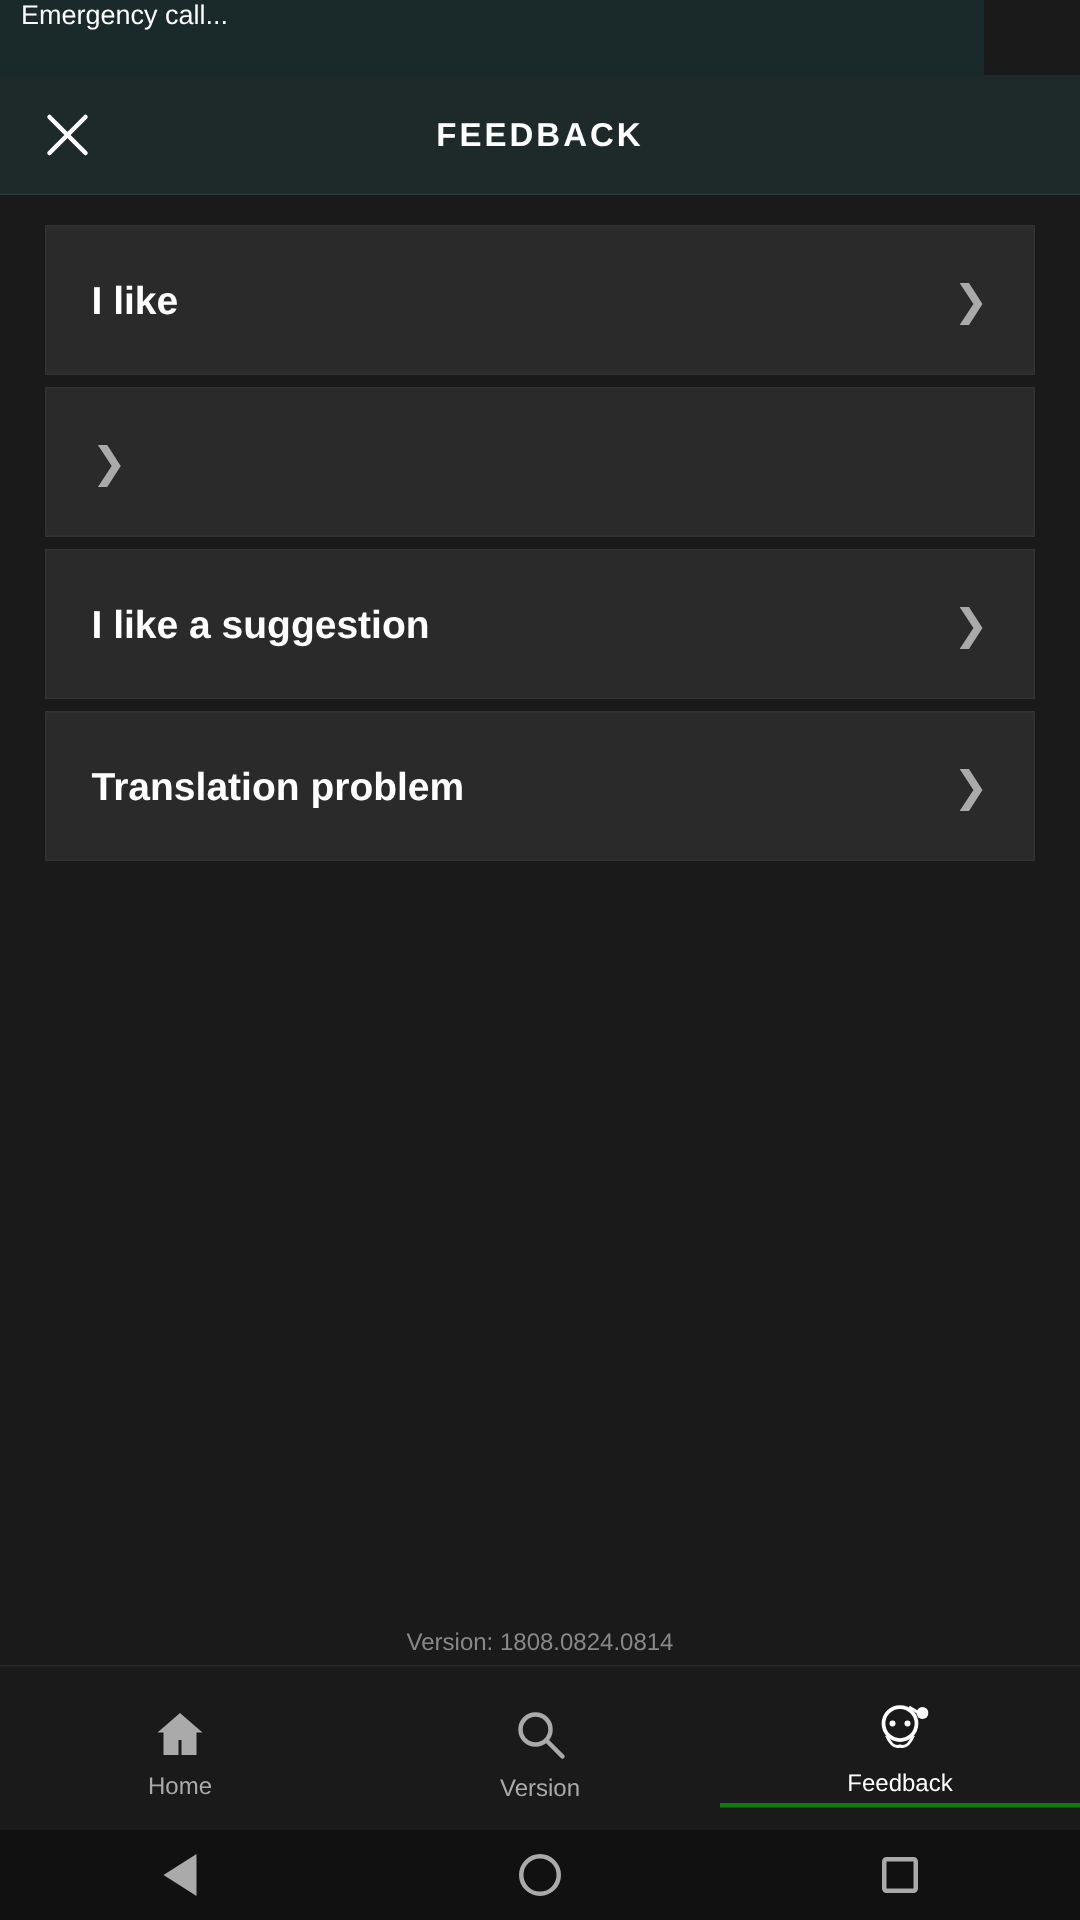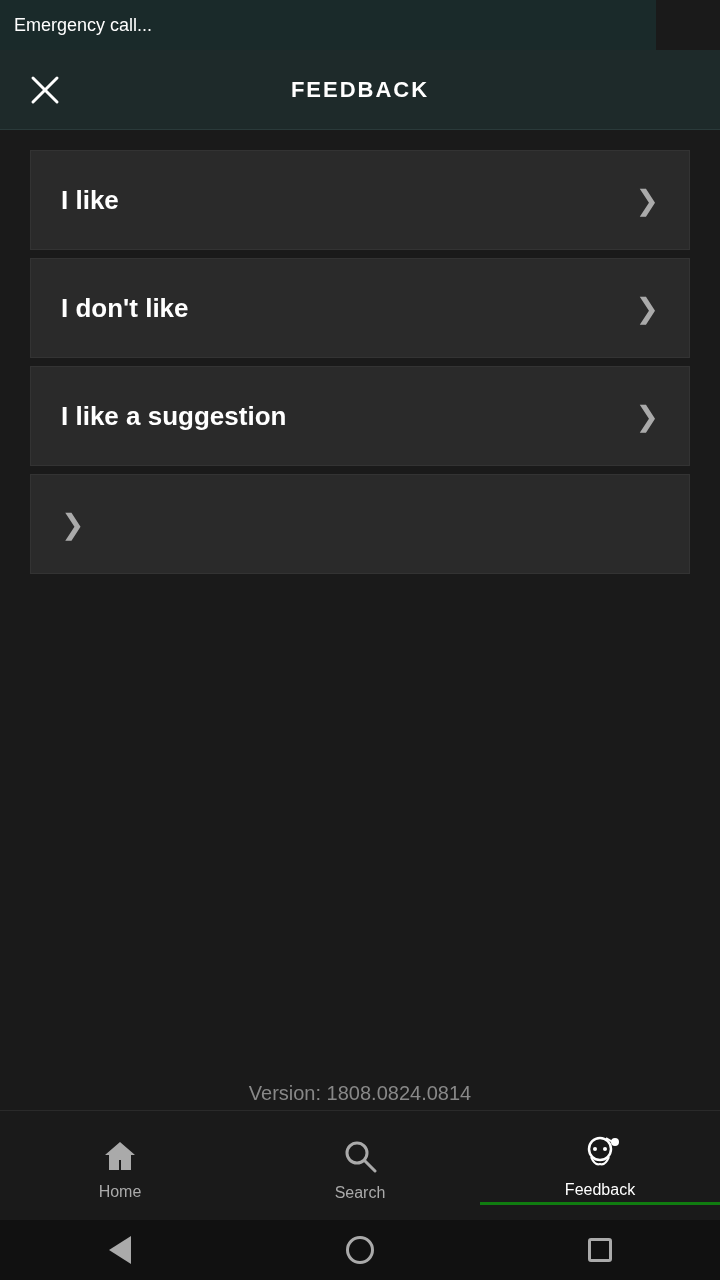--- a/index.html
+++ b/index.html
@@ -13,21 +13,20 @@
       overflow: hidden;
       position: relative;
     }
 
     
     .status-bar {
       width: 656px;
       height: 50px;
       background: #1a2a2a;
       display: flex;
-      align-items: center;
       justify-content: space-between;
       padding: 0 14px;
     }
     .status-bar-left {
       font-size: 18px;
       color: #fff;
       font-weight: 400;
     }
     .status-bar-right {
       display: flex;
@@ -116,21 +115,21 @@
 
     
     .version-area {
       position: absolute;
       bottom: 175px;
       left: 0;
       right: 0;
       text-align: center;
     }
     .version-text {
-      font-size: 20px;
+      font-size: 16px;
       color: #888;
     }
 
     
     .bottom-nav {
       position: absolute;
       bottom: 60px;
       left: 0;
       width: 720px;
       height: 110px;
@@ -225,28 +224,28 @@
   </div>
   <span class="header-title">FEEDBACK</span>
 </div>
 
 <div class="main-content">
   <div class="feedback-option">
     <span class="feedback-option-label">I like</span>
     <span class="chevron-right">❯</span>
   </div>
   <div class="feedback-option">
-    <span class="feedback-option-label">I don't like</span>
     <span class="chevron-right">❯</span>
   </div>
   <div class="feedback-option">
     <span class="feedback-option-label">I like a suggestion</span>
     <span class="chevron-right">❯</span>
   </div>
   <div class="feedback-option">
+    <span class="feedback-option-label">Translation problem</span>
     <span class="chevron-right">❯</span>
   </div>
 </div>
 
 <div class="version-area">
   <span class="version-text">Version: 1808.0824.0814</span>
 </div>
 
 <div class="bottom-nav">
   <div class="nav-item">
@@ -257,21 +256,21 @@
     </span>
     <span class="nav-label">Home</span>
   </div>
   <div class="nav-item">
     <span class="nav-icon">
       <svg width="34" height="34" viewBox="0 0 34 34" fill="none">
         <circle cx="14" cy="14" r="10" stroke="#aaa" stroke-width="3" fill="none"></circle>
         <line x1="22" y1="22" x2="32" y2="32" stroke="#aaa" stroke-width="3" stroke-linecap="round"></line>
       </svg>
     </span>
-    <span class="nav-label">Search</span>
+    <span class="nav-label">Version</span>
   </div>
   <div class="nav-item active" style="border-bottom: 3px solid #107C10;">
     <span class="nav-icon">
       <svg width="38" height="34" viewBox="0 0 38 34" fill="none">
         <circle cx="19" cy="13" r="11" stroke="white" stroke-width="2.5" fill="none"></circle>
         <circle cx="14" cy="13" r="2" fill="white"></circle>
         <circle cx="24" cy="13" r="2" fill="white"></circle>
         <path d="M10 21 Q14 30 19 28 Q24 30 28 21" stroke="white" stroke-width="2" fill="none"></path>
         <line x1="25" y1="2" x2="35" y2="8" stroke="white" stroke-width="2"></line>
         <circle cx="34" cy="6" r="4" fill="white"></circle>

